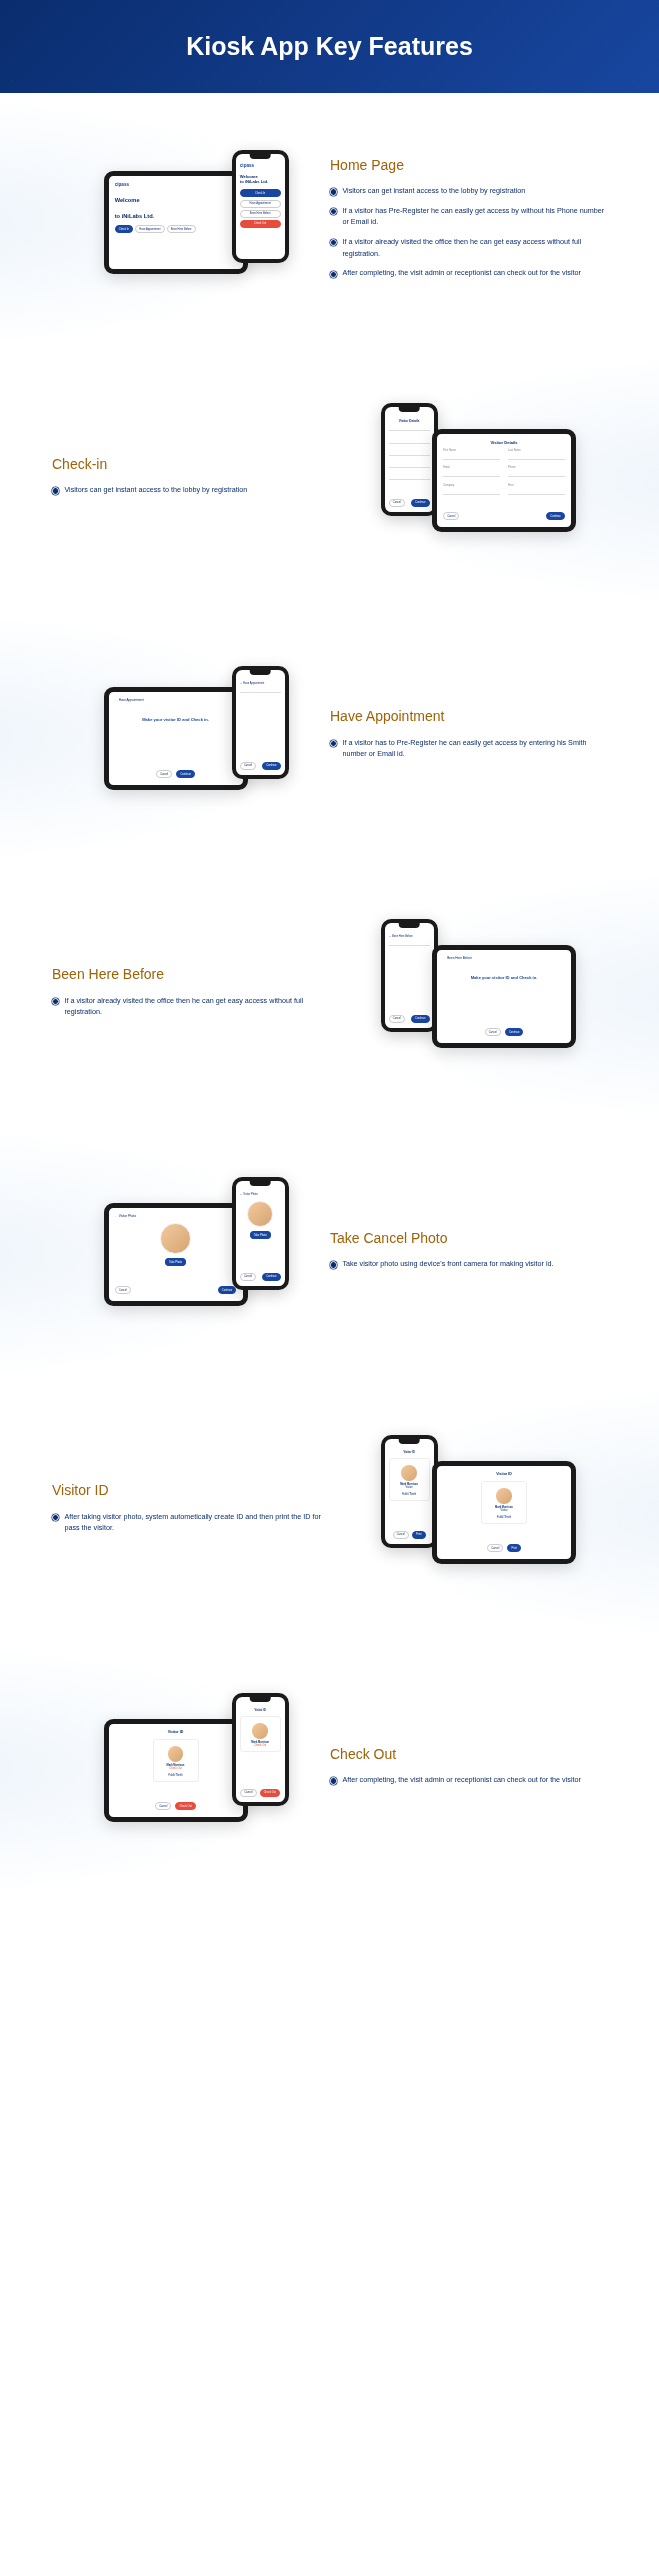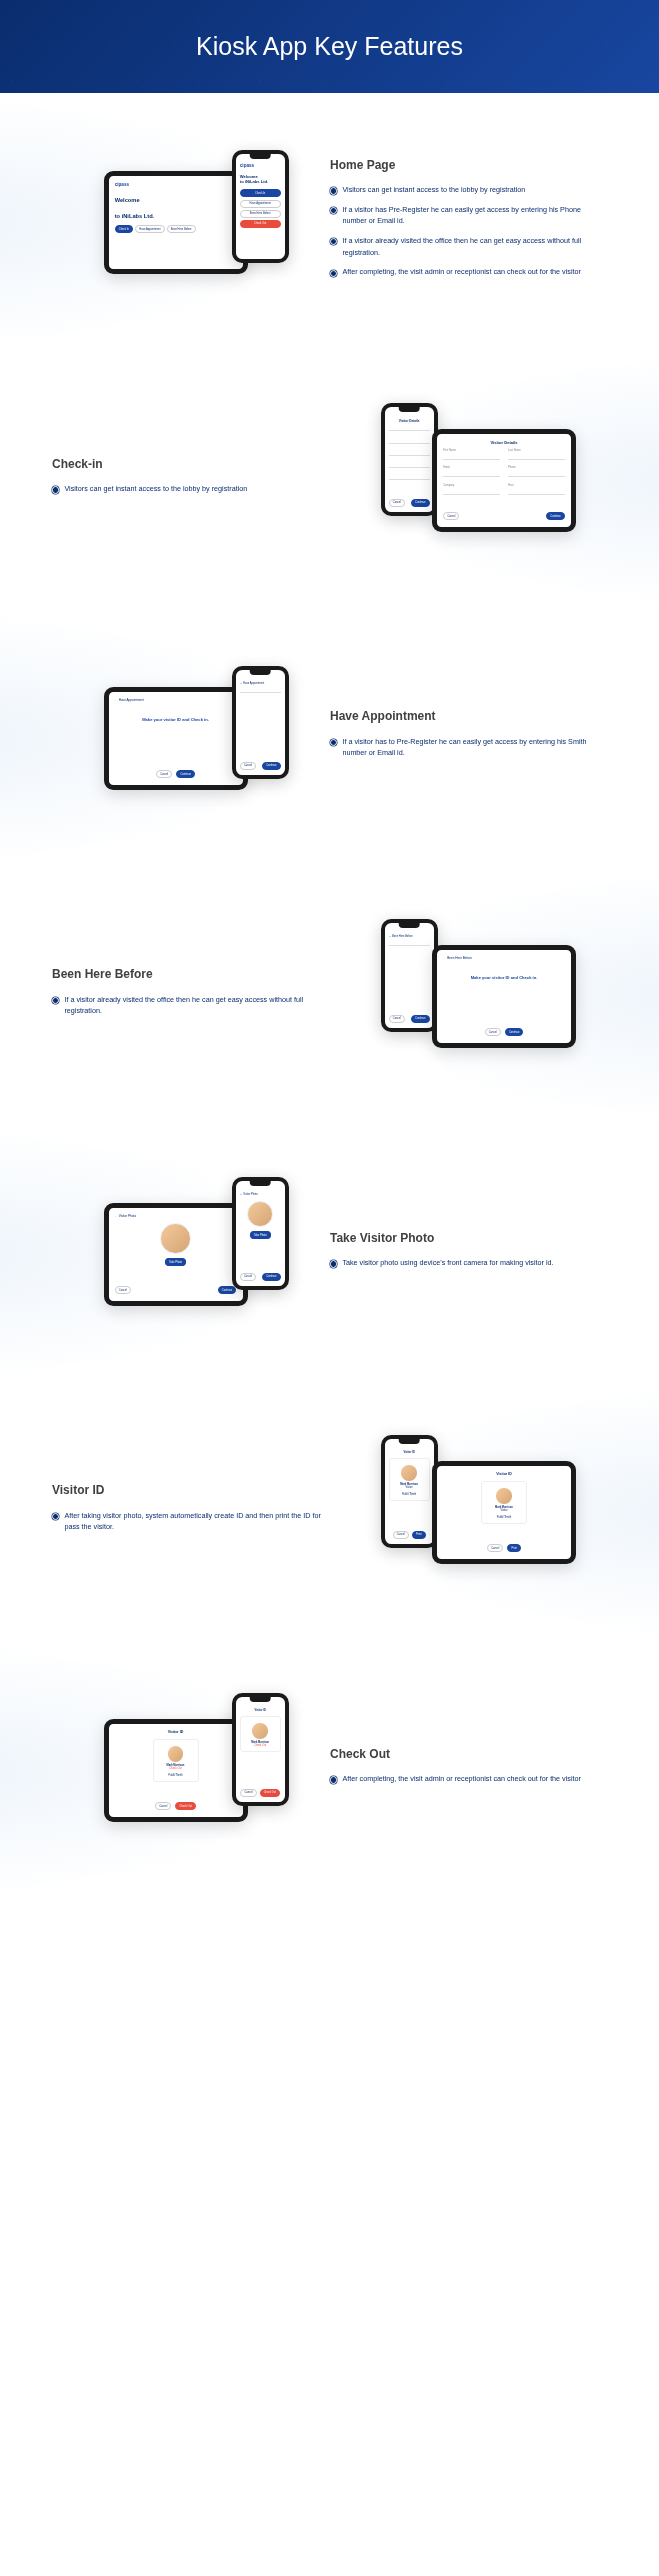--- a/index.html
+++ b/index.html
@@ -1,27 +1,27 @@
 <!DOCTYPE html>
 <html style="font-size:8.2px"><head>
 <meta charset="utf-8">
 <style>
 * { margin: 0; padding: 0; box-sizing: border-box; }
 body { font-family: -apple-system, BlinkMacSystemFont, 'Segoe UI', Arial, sans-serif; background: #fff; width: 659px; }
 .hero { background: linear-gradient(135deg, #0a2d6e 0%, #1846a0 100%); height: 93px; display: flex; align-items: center; justify-content: center; position: relative; overflow: hidden; }
 .hero::before { content: ''; position: absolute; inset: 0; background-image: radial-gradient(circle at 20% 30%, rgba(255,255,255,0.05) 0.5px, transparent 1px), radial-gradient(circle at 80% 70%, rgba(255,255,255,0.05) 0.5px, transparent 1px); background-size: 62px 62px; }
-.hero h1 { color: #fff; font-size: 25px; font-weight: 400; position: relative; }
+.hero h1 { color: #fff; font-size: 25px; font-weight: 700; position: relative; }
 .section { display: flex; align-items: center; padding: 41px 52px; gap: 31px; position: relative; min-height: 258px; }
 .section.reverse { flex-direction: row-reverse; }
 .section .bg-shape { position: absolute; width: 361px; height: 258px; z-index: 0; opacity: 0.4; }
 .section.left-shape .bg-shape { left: -52px; top: 50%; transform: translateY(-50%); background: radial-gradient(ellipse at left center, #d4e5f7 0%, transparent 70%); clip-path: polygon(0 0, 70% 15%, 90% 50%, 70% 85%, 0 100%); }
 .section.right-shape .bg-shape { right: -52px; top: 50%; transform: translateY(-50%); background: radial-gradient(ellipse at right center, #d4e5f7 0%, transparent 70%); clip-path: polygon(100% 0, 30% 15%, 10% 50%, 30% 85%, 100% 100%); }
 .mockup { flex: 0 0 247px; position: relative; z-index: 1; height: 165px; display: flex; align-items: center; justify-content: center; }
 .content { flex: 1; position: relative; z-index: 1; }
-.content h2 { color: #404040; font-size: 12px; font-weight: 700; margin-bottom: 12.4px; }
+.content h2 { color: #a16207; font-size: 14px; font-weight: 400; margin-bottom: 12.4px; }
 .content ul { list-style: none; }
 .content li { position: relative; padding-left: 12.4px; margin-bottom: 8.2px; color: #0a2d6e; font-size: 7.2px; line-height: 1.6; }
 .content li::before { content: ''; position: absolute; left: 0; top: 3.1px; width: 5.2px; height: 5.2px; border-radius: 50%; background: #0a2d6e; border: 1px solid #fff; box-shadow: 0 0 0 0.5px #0a2d6e; }
 
 
 .tablet { width: 144px; height: 103px; background: #fff; border: 5.2px solid #1a1a1a; border-radius: 9.3px; box-shadow: 0 4.1px 15.5px rgba(0,0,0,0.15); position: relative; padding: 6.2px; font-size: 3.6px; color: #0a2d6e; }
 .phone { width: 57px; height: 113px; background: #fff; border: 4.1px solid #1a1a1a; border-radius: 10.3px; box-shadow: 0 4.1px 15.5px rgba(0,0,0,0.2); position: absolute; padding: 5.2px 4.1px; font-size: 3.1px; color: #0a2d6e; }
 .phone .notch { width: 20.6px; height: 5.2px; background: #1a1a1a; border-radius: 0 0 4.1px 4.1px; position: absolute; top: 0; left: 50%; transform: translateX(-50%); }
 .device-group { position: relative; display: flex; align-items: center; justify-content: center; width: 100%; height: 100%; }
 .logo { color: #1846a0; font-weight: 600; font-size: 4.6px; }
@@ -78,21 +78,21 @@
             <div class="mini-btn danger" style="display:block;text-align:center;">Check Out</div>
           </div>
         </div>
       </div>
     </div>
   </div>
   <div class="content">
     <h2>Home Page</h2>
     <ul>
       <li>Visitors can get instant access to the lobby by registration</li>
-      <li>If a visitor has Pre-Register he can easily get access by entering his Phone number or Email id.</li>
+      <li>If a visitor has Pre-Register he can easily get access by without his Phone number or Email id.</li>
       <li>If a visitor already visited the office then he can get easy access without full registration.</li>
       <li>After completing, the visit admin or receptionist can check out for the visitor</li>
     </ul>
   </div>
 </div>
 
 <div class="section reverse right-shape">
   <div class="bg-shape"></div>
   <div class="mockup">
     <div class="device-group">
@@ -249,21 +249,21 @@
           <div style="text-align:center;"><span class="mini-btn primary">Take Photo</span></div>
           <div class="device-footer">
               <span class="mini-btn">Cancel</span>
               <span class="mini-btn primary">Continue</span>
             </div>
         </div>
       </div>
     </div>
   </div>
   <div class="content">
-    <h2>Take Visitor Photo</h2>
+    <h2>Take Cancel Photo</h2>
     <ul>
       <li>Take visitor photo using device's front camera for making visitor id.</li>
     </ul>
   </div>
 </div>
 
 <div class="section reverse right-shape">
   <div class="bg-shape"></div>
   <div class="mockup">
     <div class="device-group">

